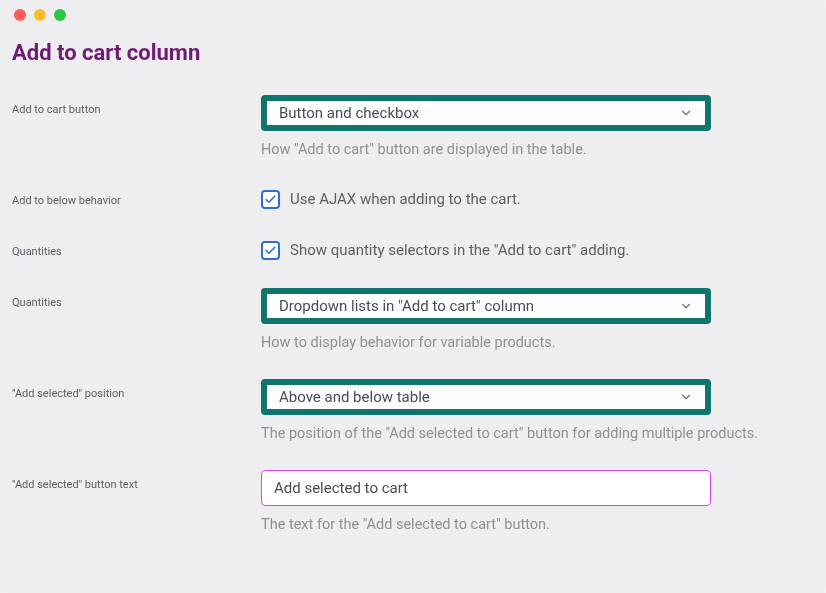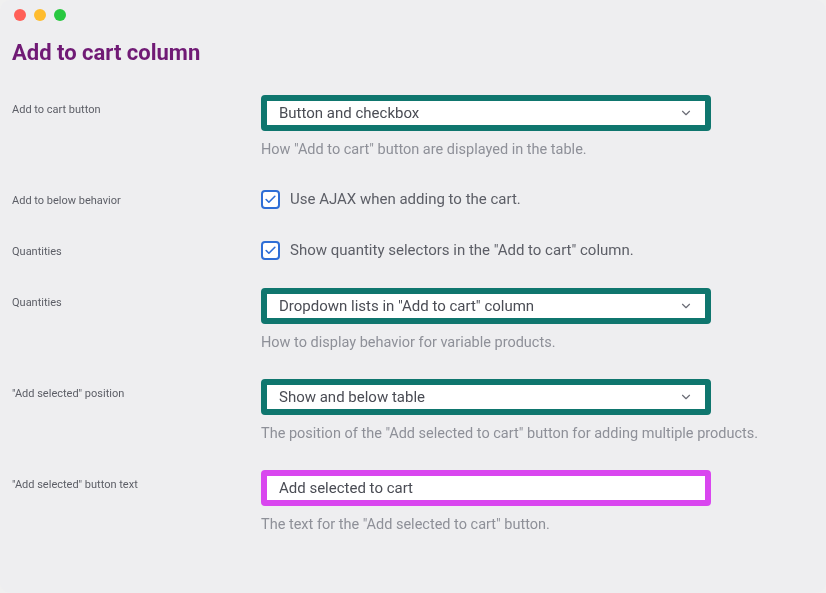--- a/index.html
+++ b/index.html
@@ -120,21 +120,21 @@
       stroke-linecap: round;
       stroke-linejoin: round;
     }
     .checkbox-label {
       font-size: 15px;
       color: #5c5e66;
     }
     .text-input {
       width: 450px;
       height: 36px;
-      border: 6px solid #d946ef;
+      border: 1px solid #d946ef;
       border-radius: 4px;
       background: #fff;
       padding: 0 12px;
       font-size: 15px;
       color: #4a4c54;
       font-family: inherit;
       outline: none;
     }
   </style>
 </head>
@@ -179,21 +179,21 @@
 
     <div class="form-row">
       <div class="form-label">Quantities</div>
       <div class="form-control">
         <div class="checkbox-row">
           <div class="checkbox">
             <svg viewBox="0 0 24 24">
                 <polyline points="4 12 9 17 20 6"></polyline>
               </svg>
           </div>
-          <span class="checkbox-label">Show quantity selectors in the "Add to cart" column.</span>
+          <span class="checkbox-label">Show quantity selectors in the "Add to cart" adding.</span>
         </div>
       </div>
     </div>
 
     <div class="form-row">
       <div class="form-label">Quantities</div>
       <div class="form-control">
         <div class="select-wrap">
           <span class="select-value">Dropdown lists in "Add to cart" column</span>
           <svg class="chevron" viewBox="0 0 24 24">
@@ -201,21 +201,21 @@
             </svg>
         </div>
         <div class="help-text">How to display behavior for variable products.</div>
       </div>
     </div>
 
     <div class="form-row">
       <div class="form-label">"Add selected" position</div>
       <div class="form-control">
         <div class="select-wrap">
-          <span class="select-value">Show and below table</span>
+          <span class="select-value">Above and below table</span>
           <svg class="chevron" viewBox="0 0 24 24">
               <polyline points="6 9 12 15 18 9"></polyline>
             </svg>
         </div>
         <div class="help-text">The position of the "Add selected to cart" button for adding multiple products.</div>
       </div>
     </div>
 
     <div class="form-row" style="margin-bottom:0;">
       <div class="form-label">"Add selected" button text</div>

